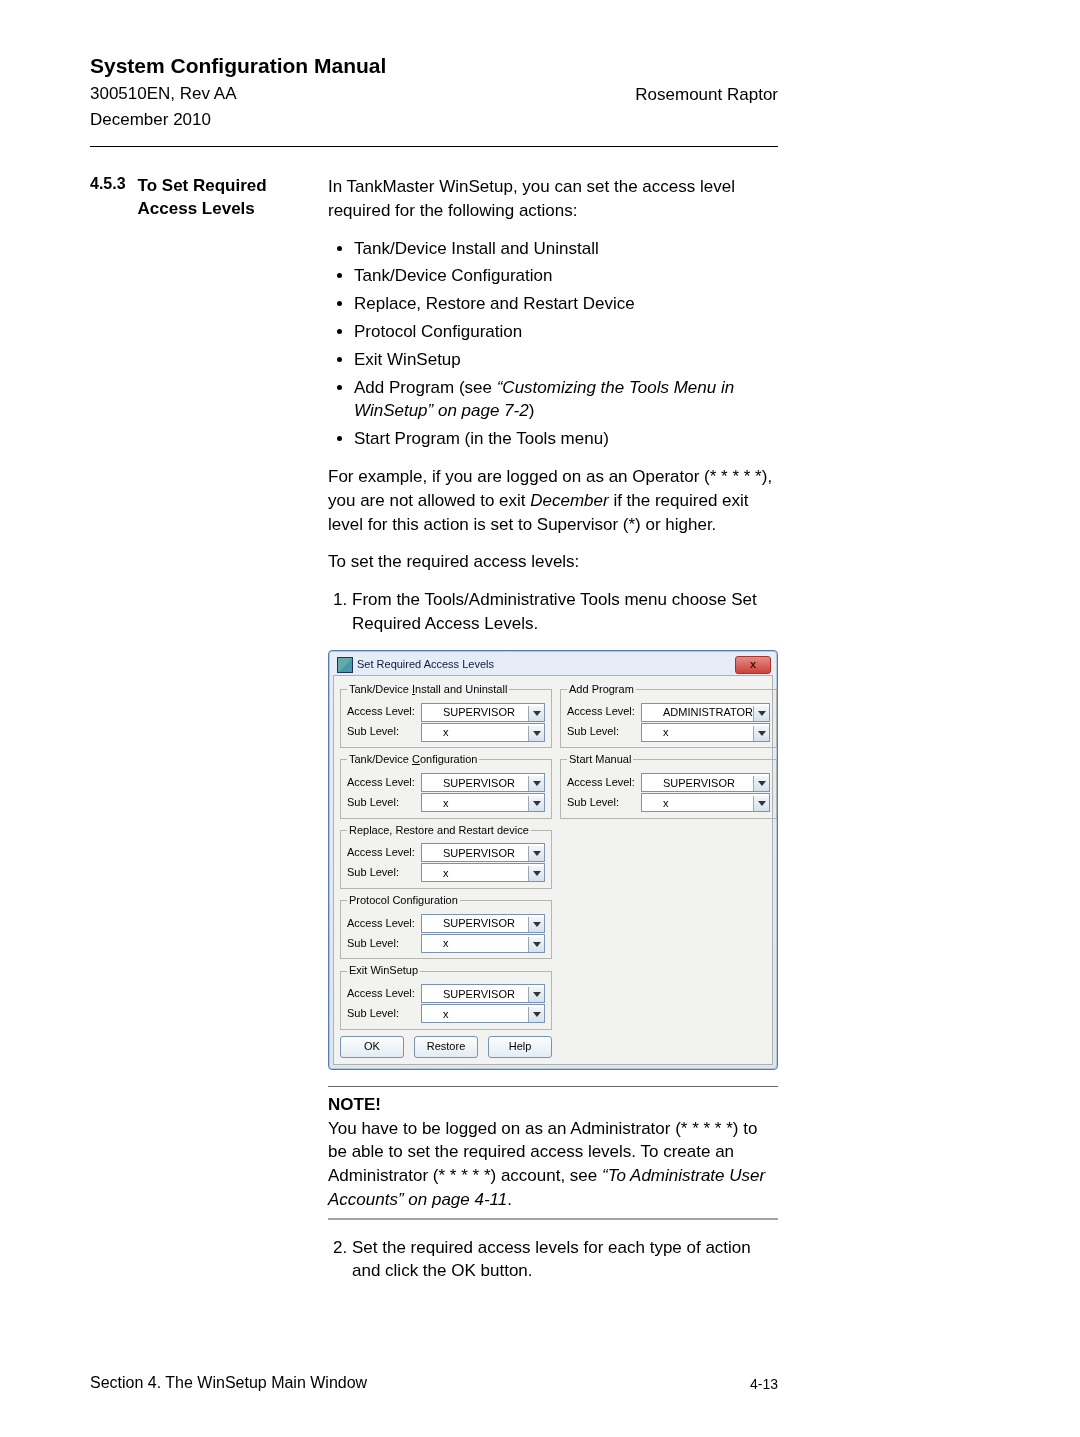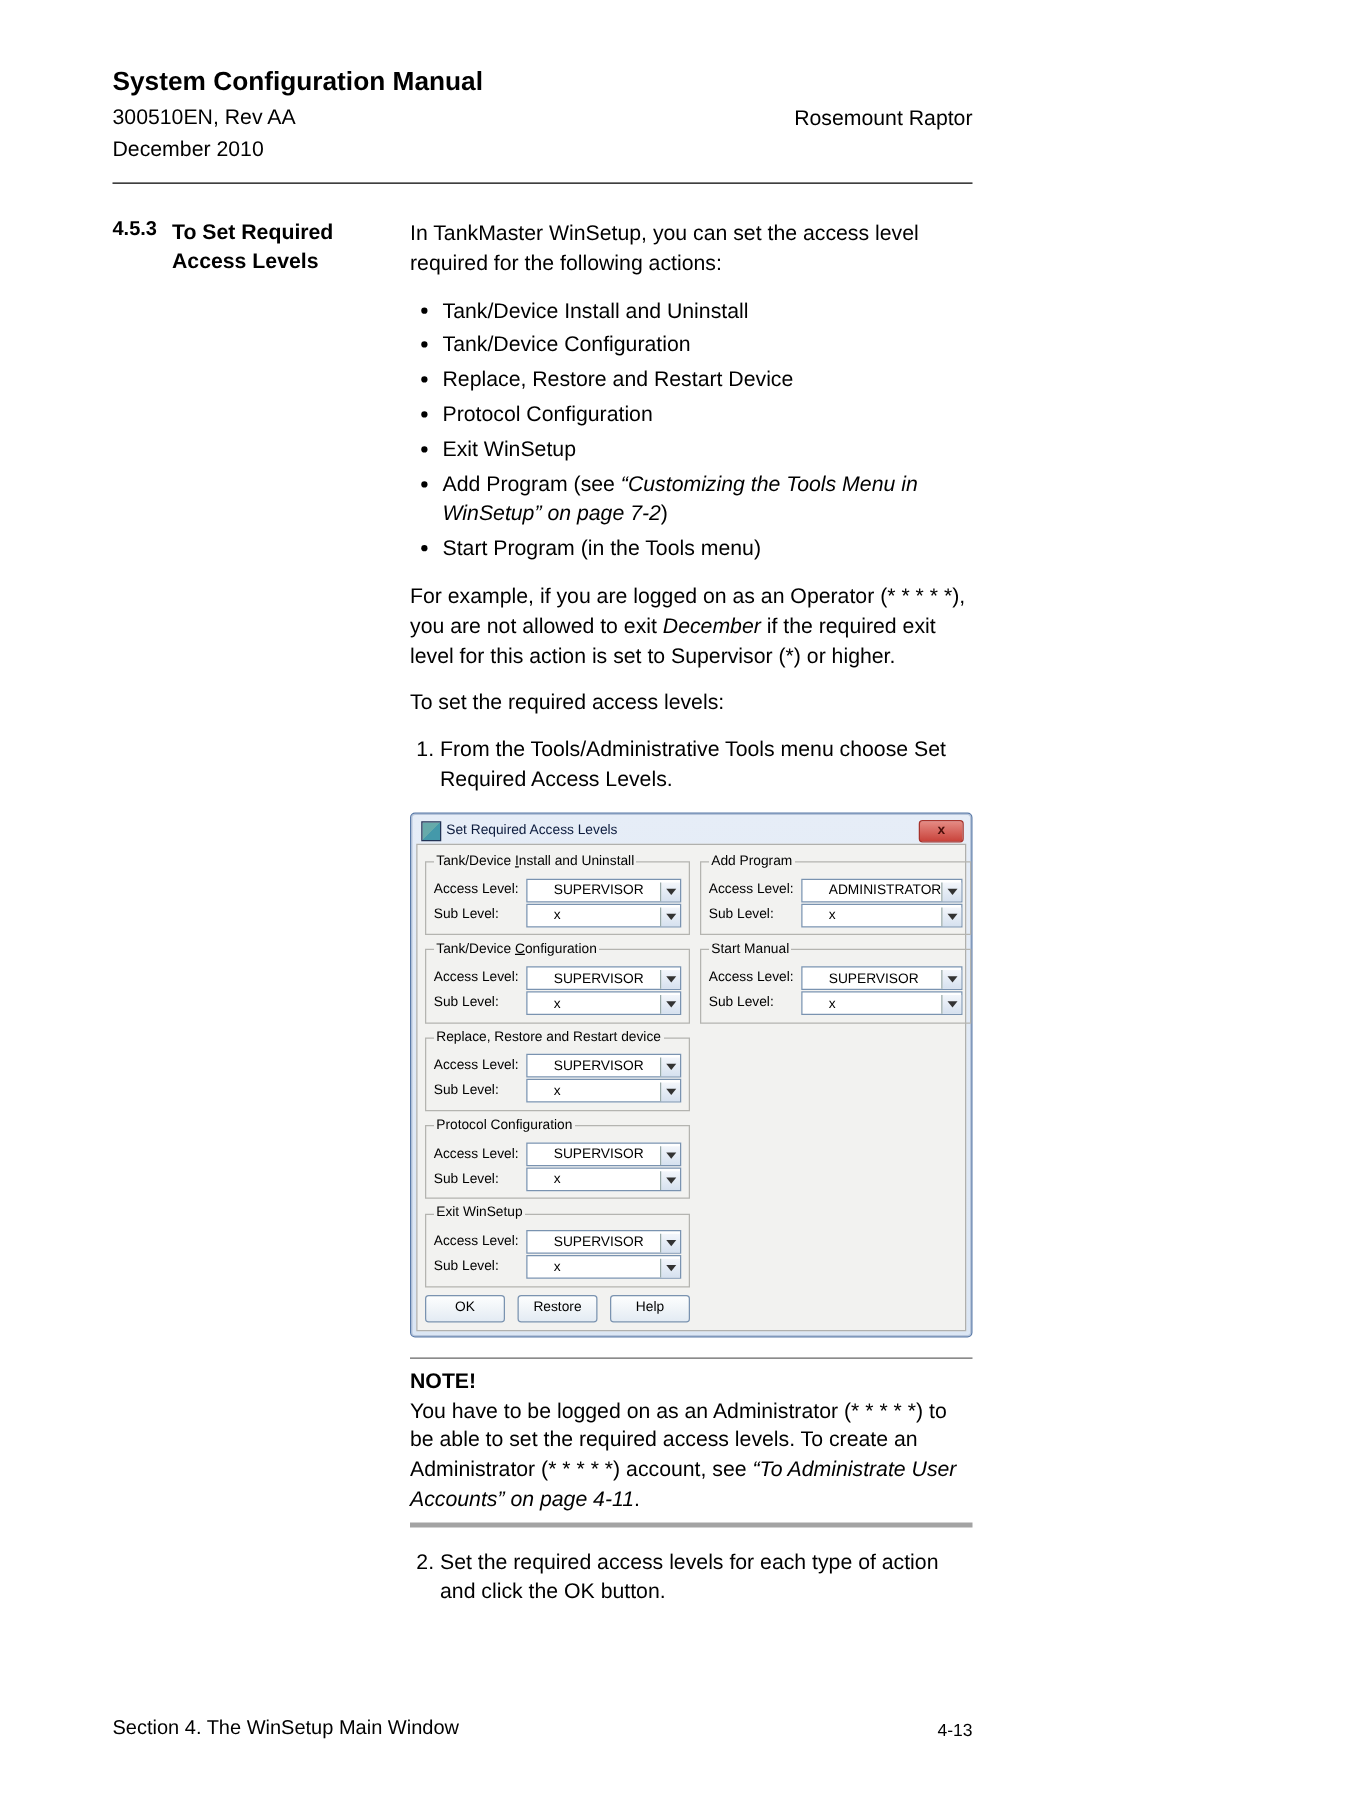--- a/index.html
+++ b/index.html
@@ -14,21 +14,21 @@
   .sec-num{font-weight:700;font-size:16px;}
   .sec-title{font-weight:700;font-size:17px;line-height:1.35;}
   .rh-col{flex:1;font-size:17px;line-height:1.4;}
   .rh-col p{margin:0 0 14px 0;}
   ul.bullets{margin:6px 0 14px 0;padding-left:26px;}
   ul.bullets li{margin:4px 0;}
   ol.steps{margin:6px 0 14px 0;padding-left:24px;}
   ol.steps li{margin:4px 0;}
   em{font-style:italic;}
   b{font-weight:400;}
-  .note-box{border-top:1px solid #666;border-bottom:4px solid #a3a3a3;padding:6px 0;margin:16px 0;}
+  .note-box{border-top:1px solid #666;border-bottom:2px solid #a3a3a3;padding:6px 0;margin:16px 0;}
   .note-title{font-weight:700;font-size:17px;}
   .footer{position:absolute;left:90px;right:90px;bottom:45px;font-size:16px;display:flex;justify-content:space-between;align-items:flex-end;}
   .footer .pg{font-size:14px;}
 
   
   .dlg-wrap{margin:14px 0;}
   .dlg{
     width:440px; border:1px solid #5a7aa8; border-radius:4px;
     background:linear-gradient(#e6edf7,#dbe6f4); padding:4px;
     font-family:"Tahoma","Segoe UI",sans-serif; font-size:11px; color:#000;

